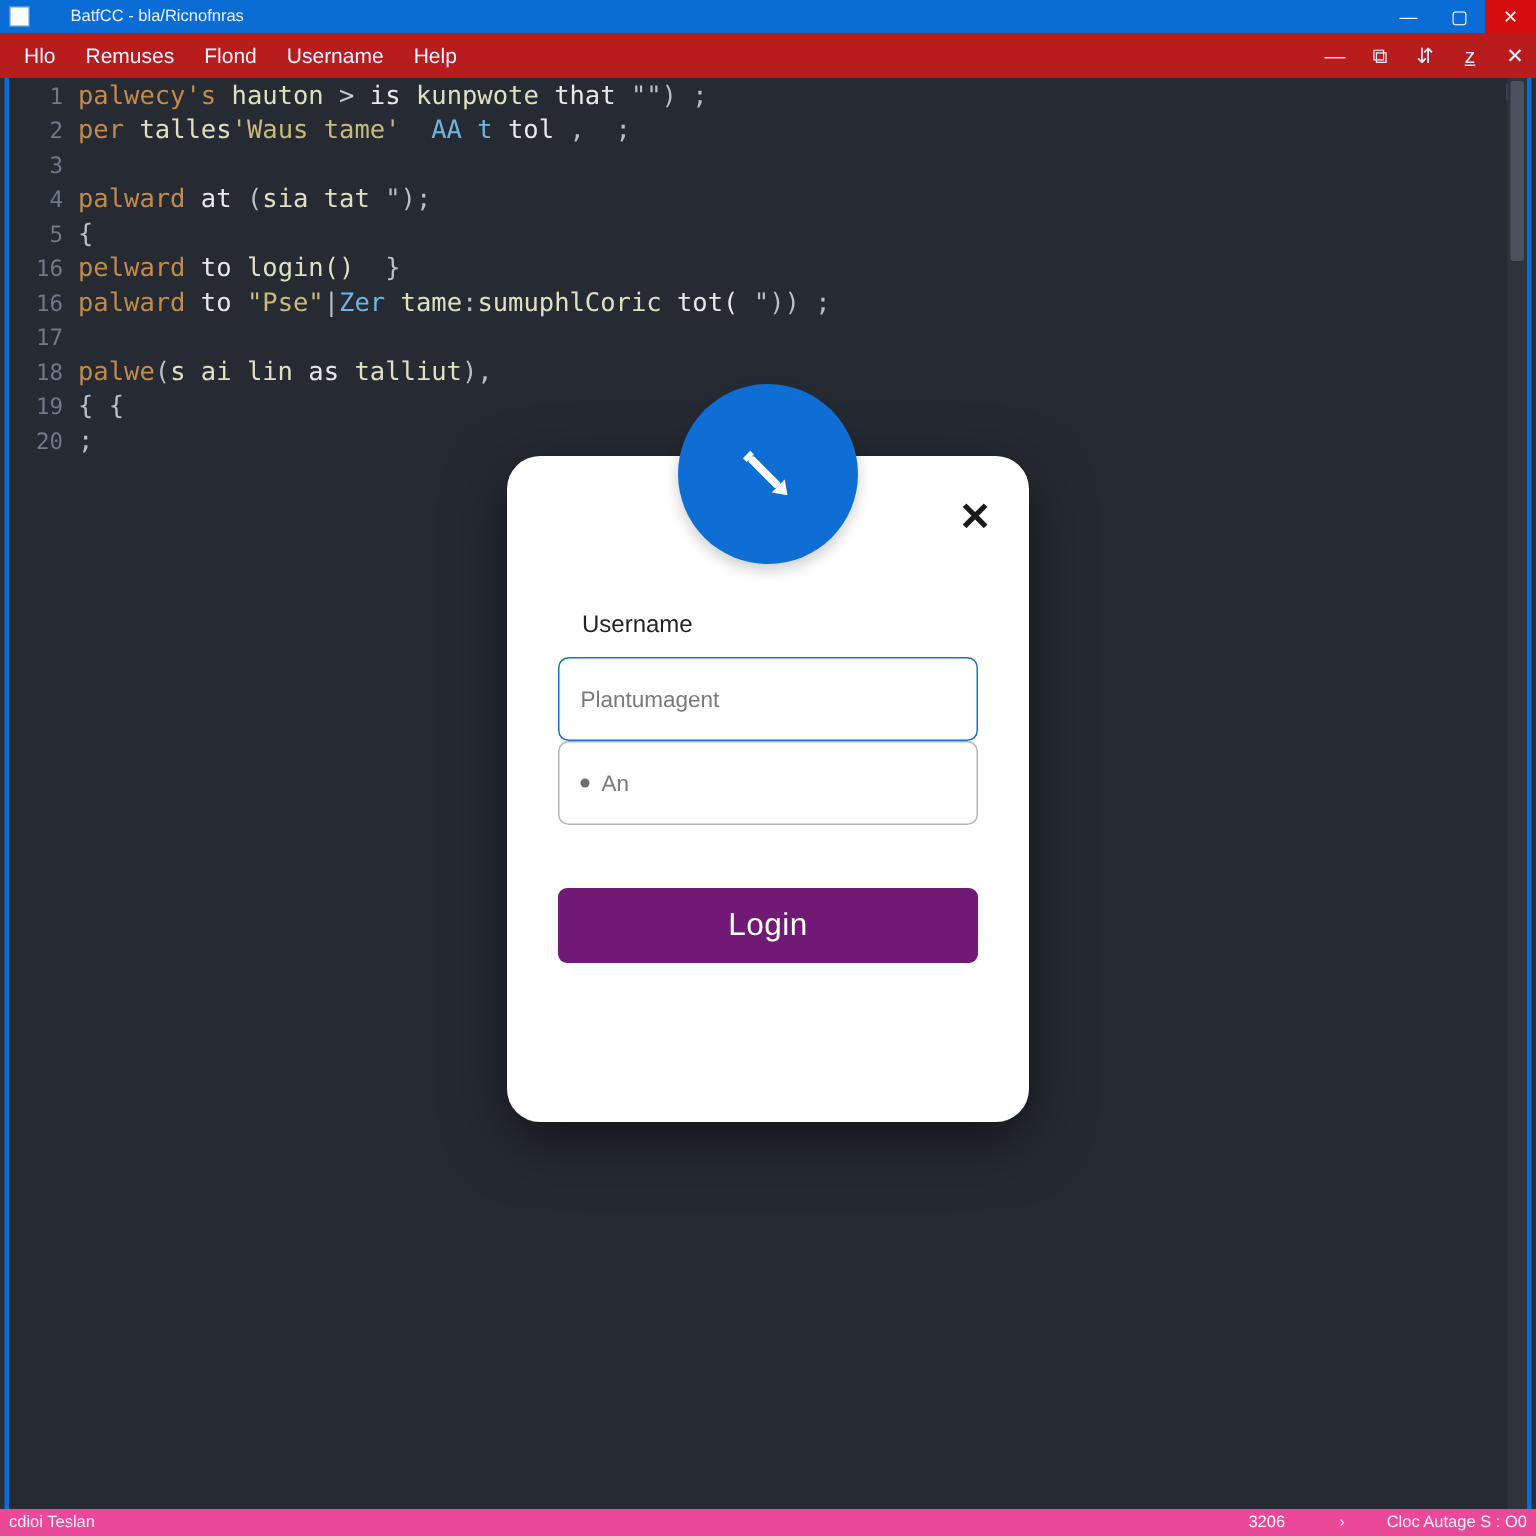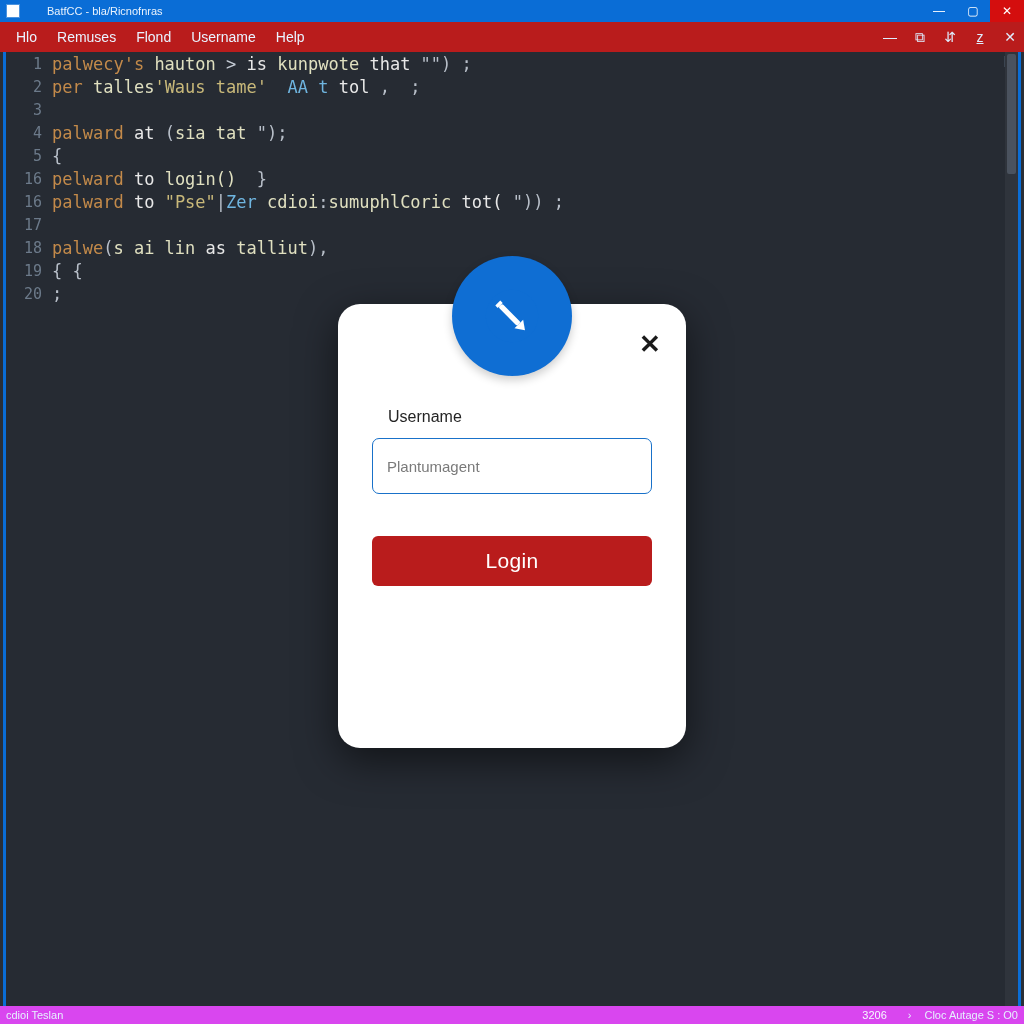--- a/index.html
+++ b/index.html
@@ -58,25 +58,25 @@
     position: absolute; right: 0; top: 0; bottom: 0; width: 13px; background: #2f343c;
   }
   .scrollbar-v .thumb { position:absolute; top:2px; left:2px; right:2px; height:120px; background:#4a525e; border-radius:2px; }
 
   .collapse-marker {
     position:absolute; top:4px; right:3px; width:11px;height:11px; background:#3b4551; color:#cdd; font-size:9px; display:flex;align-items:center;justify-content:center;
   }
 
   
   .statusbar {
-    position:absolute; left:0; right:0; bottom:0; height:18px; background:#d946ef; color:#e6f1ff;
+    position:absolute; left:0; right:0; bottom:0; height:18px; background:#ec4899; color:#e6f1ff;
     display:flex; align-items:center; font-size:11px; padding:0 6px;
   }
   .statusbar .left { flex:1; }
-  .statusbar .right { display:flex; gap:13px; align-items:center; }
+  .statusbar .right { display:flex; gap:28px; align-items:center; }
   .statusbar .num { color:#f5faff; margin-right:8px;}
 
   
   .modal {
     position:absolute; left:338px; top:304px; width:348px; height:444px;
     background:#ffffff; border-radius:22px; box-shadow:0 12px 40px rgba(0,0,0,.55);
     padding:90px 34px 28px 34px;
   }
   .modal .badge {
     position:absolute; left:50%; top:-48px; transform:translateX(-50%);
@@ -90,21 +90,21 @@
     display:flex; align-items:center; justify-content:center; font-size:26px; font-weight:600; color:#1a1a1a; cursor:pointer;
   }
   .modal label { display:block; font-size:16px; color:#242424; margin:14px 0 12px 16px; font-weight:500; }
   .modal .field {
     width:100%; height:56px; border:1px solid #b6b6b6; border-radius:7px;
     padding:0 14px; display:flex; align-items:center; font-size:15px; color:#7a7a7a;
   }
   .modal .field.username { border-color:#1971c9; }
   .modal .pw-dot { width:6px;height:6px;border-radius:3px;background:#6d6d6d;margin-right:8px; }
   .modal .login-btn {
-    margin-top:42px; width:100%; height:50px; background:#b91c1c; border:none; border-radius:6px;
+    margin-top:42px; width:100%; height:50px; background:#701a75; border:none; border-radius:6px;
     color:#fff; font-size:21px; letter-spacing:.3px; cursor:pointer;
   }
 </style>
 </head>
 <body>
 
 <div class="os-titlebar">
   <span class="favicon"></span>
   <span class="title">BatfCC - bla/Ricnofnras</span>
   <div class="os-controls">
@@ -150,21 +150,21 @@
       <div class="code-line">
         <div class="gutter">5</div>
         <div class="code"><span class="punct">{</span></div>
       </div>
       <div class="code-line">
         <div class="gutter">16</div>
         <div class="code"><span class="kw">pelward</span> <span class="white">to</span> <span class="fn">login()</span>  <span class="punct">}</span></div>
       </div>
       <div class="code-line">
         <div class="gutter">16</div>
-        <div class="code"><span class="kw">palward</span> <span class="white">to</span> <span class="str">"Pse"</span><span class="punct">|</span><span class="type">Zer</span> <span class="fn">cdioi</span><span class="punct">:</span><span class="fn">sumuphlCoric</span> <span class="white">tot(</span> <span class="punct">")) ;</span></div>
+        <div class="code"><span class="kw">palward</span> <span class="white">to</span> <span class="str">"Pse"</span><span class="punct">|</span><span class="type">Zer</span> <span class="fn">tame</span><span class="punct">:</span><span class="fn">sumuphlCoric</span> <span class="white">tot(</span> <span class="punct">")) ;</span></div>
       </div>
       <div class="code-line">
         <div class="gutter">17</div>
         <div class="code"></div>
       </div>
       <div class="code-line">
         <div class="gutter">18</div>
         <div class="code"><span class="kw">palwe</span><span class="punct">(</span><span class="fn">s ai lin</span> <span class="white">as</span> <span class="fn">talliut</span><span class="punct">),</span></div>
       </div>
       <div class="code-line">
@@ -193,20 +193,24 @@
       </g>
     </svg>
   </div>
   <div class="close">✕</div>
 
   <label>Username</label>
   <div class="field username">
     <span>Plantumagent</span>
   </div>
 
+  <div class="field">
+    <span class="pw-dot"></span>
+    <span>An</span>
+  </div>
 
   <button class="login-btn">Login</button>
 </div>
 
 <div class="statusbar">
   <span class="left">cdioi Teslan</span>
   <div class="right">
     <span class="num">3206</span>
     <span>›</span>
     <span>Cloc  Autage  S :  O0</span>

